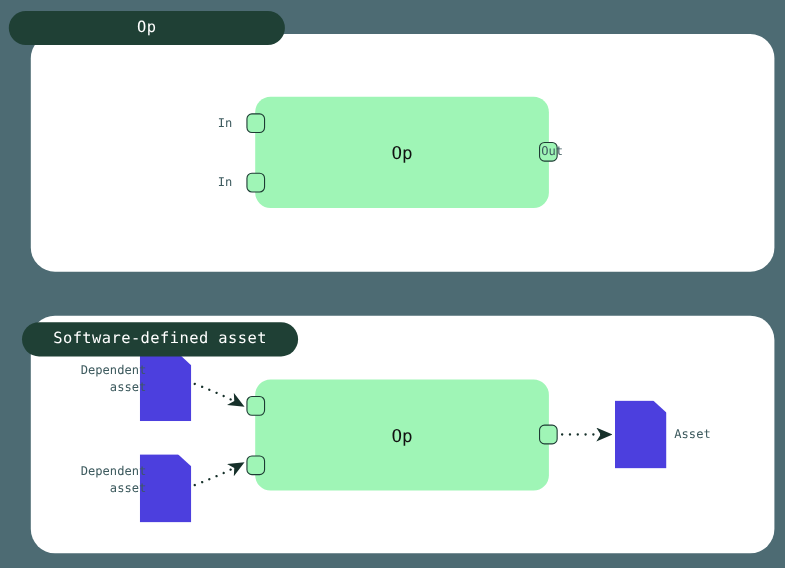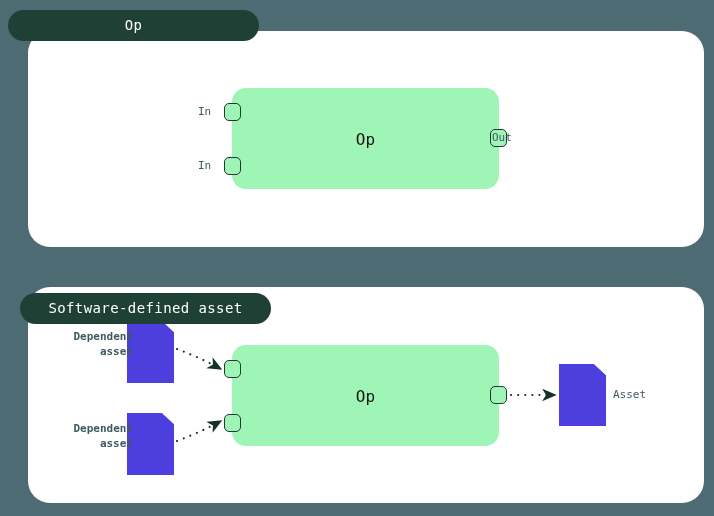--- a/index.html
+++ b/index.html
@@ -98,21 +98,20 @@
   #label-asset    { left: 613px; top: 388px; }
 
   .asset-label {
     position: absolute;
     font-size: 11px;
     line-height: 15px;
     color: #3d5a5e;
     text-align: right;
     white-space: pre-line;
     z-index: 4;
-    font-weight: bold;
   }
   #label-dep-1 { left: 35px; top: 329px; width: 98px; }
   #label-dep-2 { left: 35px; top: 421px; width: 98px; }
 
   
   .asset-icon {
     position: absolute;
     width: 47px;
     height: 62px;
     background: #4c3fde;

